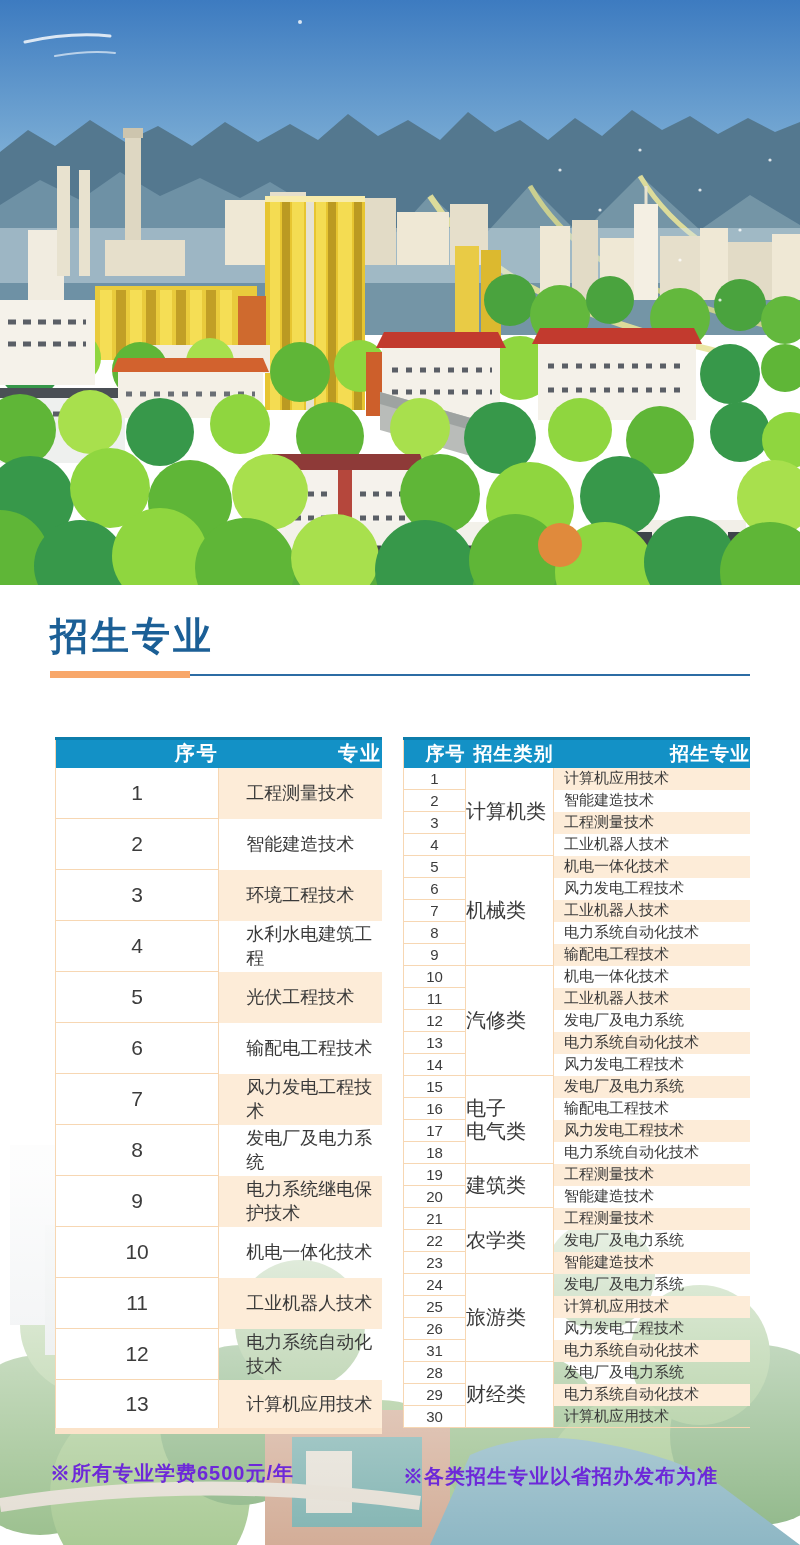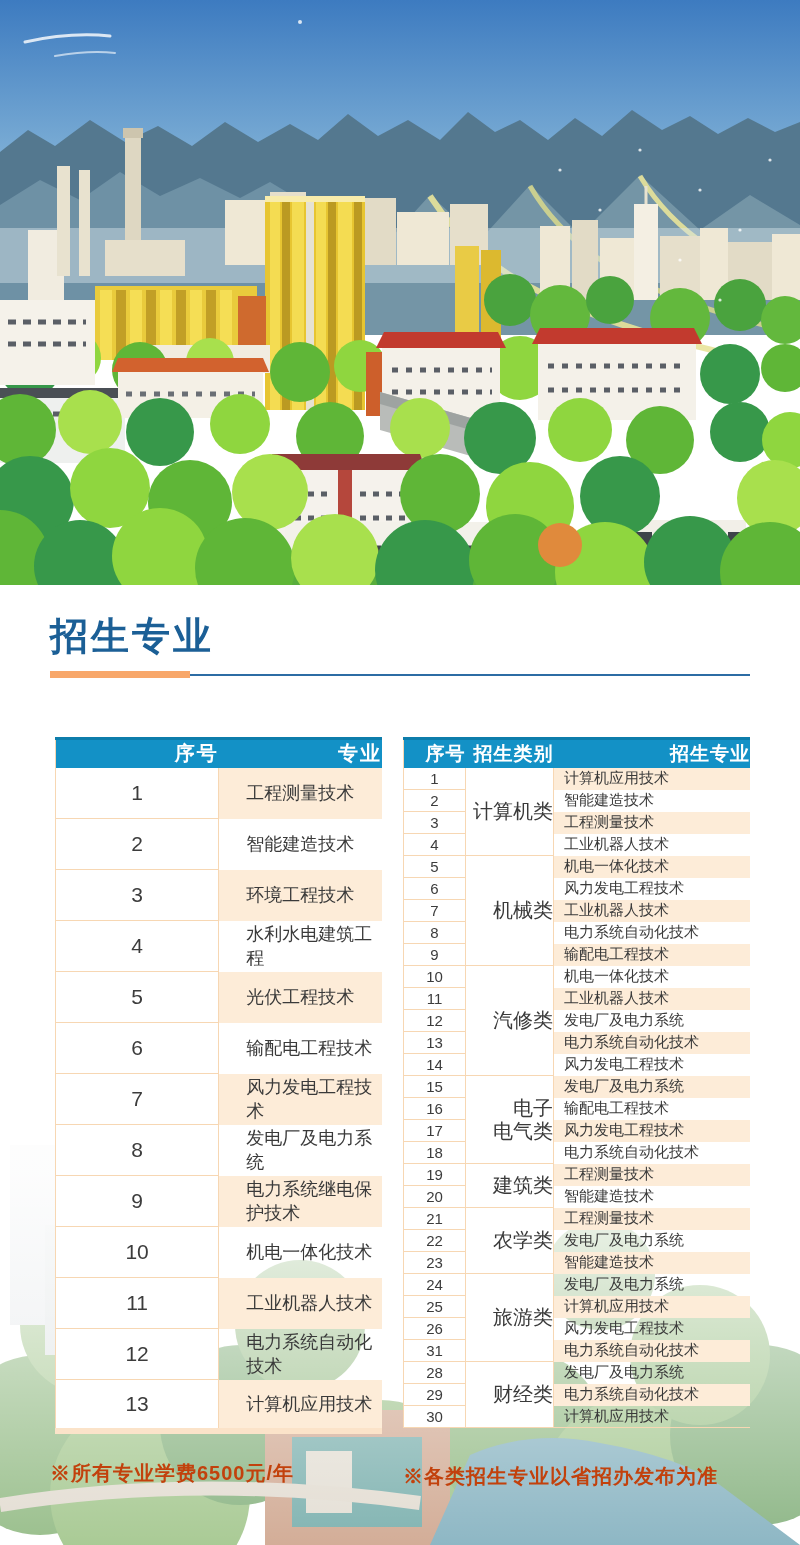--- a/index.html
+++ b/index.html
@@ -9,21 +9,21 @@
   
   .hero { width:800px; height:585px; }
   .hero svg { display:block; }
 
   
   .bg-fade { position:absolute; left:0; bottom:0; width:800px; height:520px; z-index:0; }
   .bg-fade svg { display:block; }
   .bg-fade::after { content:""; position:absolute; inset:0;
     background:linear-gradient(180deg,#ffffff 0%, rgba(255,255,255,0.92) 28%, rgba(255,255,255,0.62) 62%, rgba(255,255,255,0.30) 100%); }
 
-  .content { position:relative; z-index:2; padding:14px 50px 0 40px;margin-left:15px; }
+  .content { position:relative; z-index:2; padding:14px 50px 0 55px; }
 
   .title { font-size:38px; font-weight:800; color:#1b5f96; margin:12px 0 0 -5px; letter-spacing:3px; }
   .rule { position:relative; height:8px; margin:9px 0 0 -5px; }
   .rule-line { position:absolute; left:0; right:0; top:3px; height:2px; background:#2c6ca4; }
   .rule-bar  { position:absolute; left:0; top:0; width:140px; height:7px; background:#f8a76a; }
 
   .cols { display:flex; margin-top:32px; align-items:flex-start; }
   .col-l { flex:0 0 327px; margin-right:21px; }
   .col-r { flex:1; min-width:0; }
 
@@ -40,26 +40,26 @@
   .tbl-l { border-left:1px solid #f7d7b3; border-bottom:6px solid #fbe3c9; }
   .tbl-l td { height:51px; padding:0; }
   .tbl-l td.no { width:79px; text-align:center; font-size:21px; color:#3c3c3c;
      border-right:1px solid #f7d7b3; border-bottom:1px solid #f7d7b3; background:#fff; }
   .tbl-l td.major { padding-left:27px; font-size:18px; color:#3a3a3a; }
 
   .tbl-r { border-left:1px solid #f7d7b3; border-bottom:1px solid #f7d7b3; }
   .tbl-r td { height:22px; padding:0; }
   .tbl-r td.no { width:62px; text-align:center; font-size:15px; color:#3c3c3c;
      border-right:1px solid #f7d7b3; border-bottom:1px solid #f7d7b3; background:#fff; }
-  .tbl-r td.cat { width:88px; text-align:right; font-size:20px; color:#3a3a3a; line-height:1.15;
+  .tbl-r td.cat { width:88px; text-align:left; font-size:20px; color:#3a3a3a; line-height:1.15;
      border-right:1px solid #f7d7b3; border-bottom:1px solid #f7d7b3; background:#fff; white-space:pre-line; }
   .tbl-r td.major { padding-left:10px; font-size:15px; color:#3a3a3a; }
   td.peach { background:#fdecd8; }
 
-  .footnote { font-size:20px; font-weight:700; color:#c2410c; margin:26px 0 0 -5px; letter-spacing:1px; }
+  .footnote { font-size:20px; font-weight:700; color:#6d28d9; margin:26px 0 0 -5px; letter-spacing:1px; }
   .col-r .footnote { margin-left:0; margin-top:35px; }
 </style>
 </head>
 <body>
 
 <div class="page">
 
   <div class="hero">
     <svg width="800" height="585" viewBox="0 0 800 585">
       <defs>

